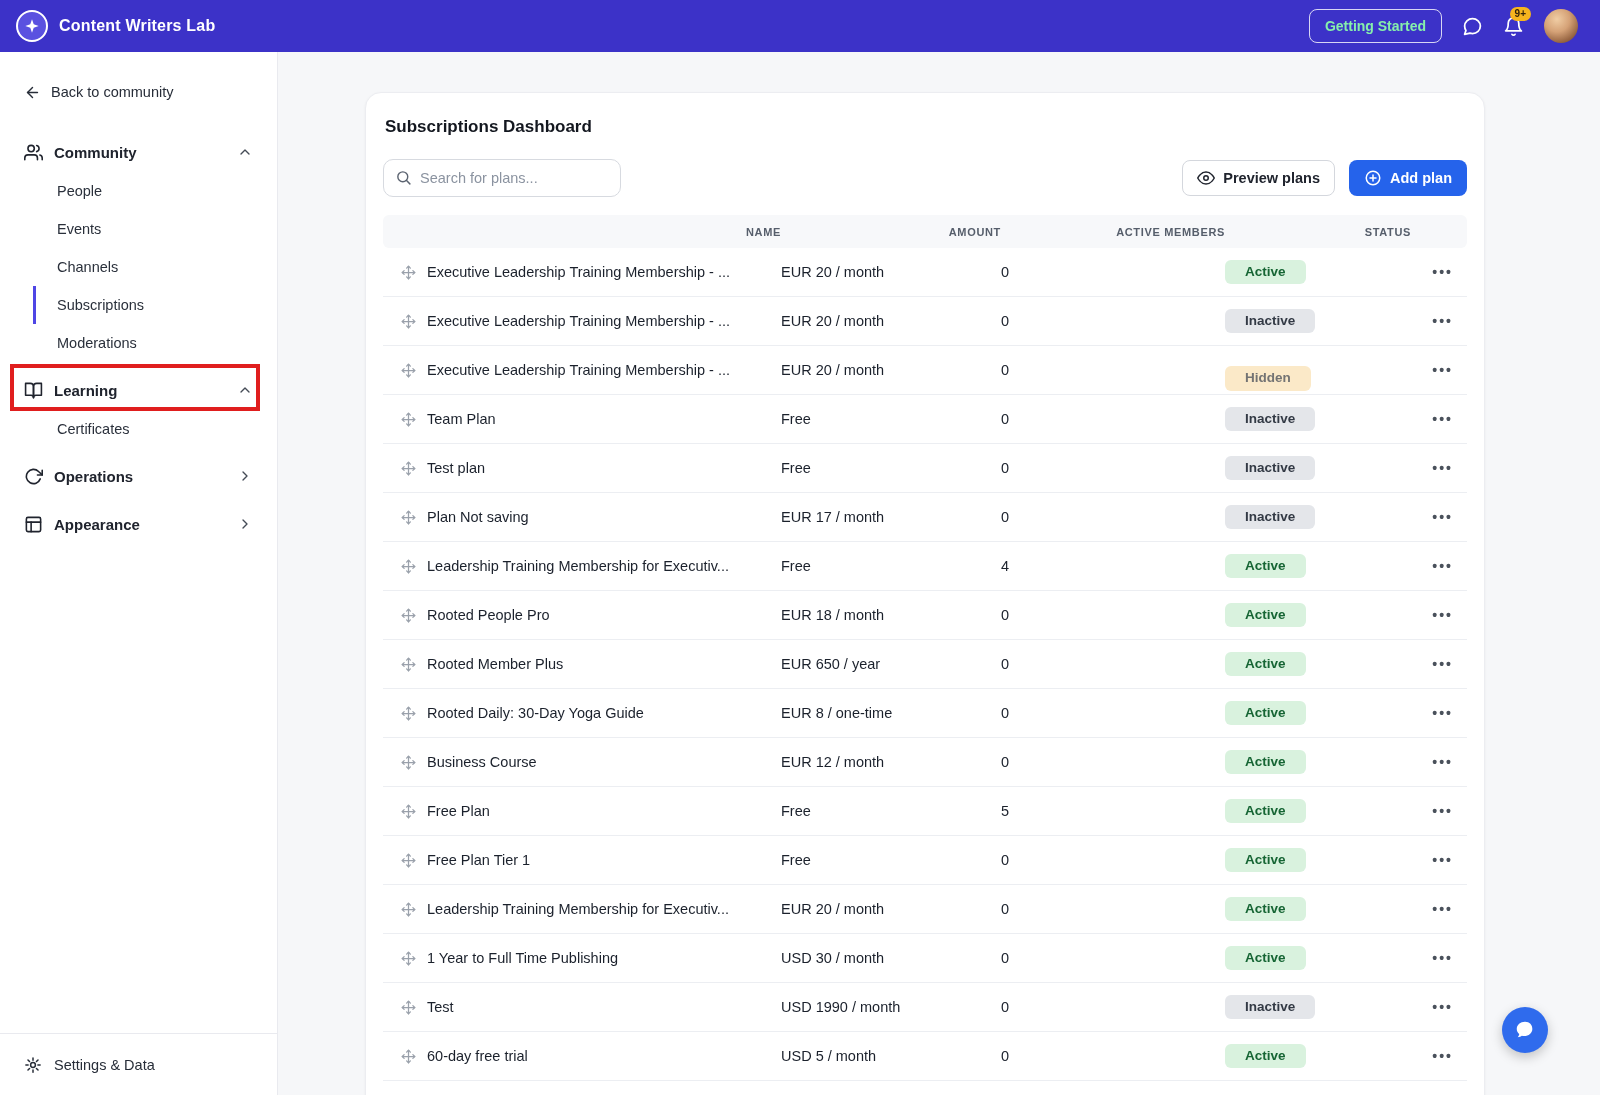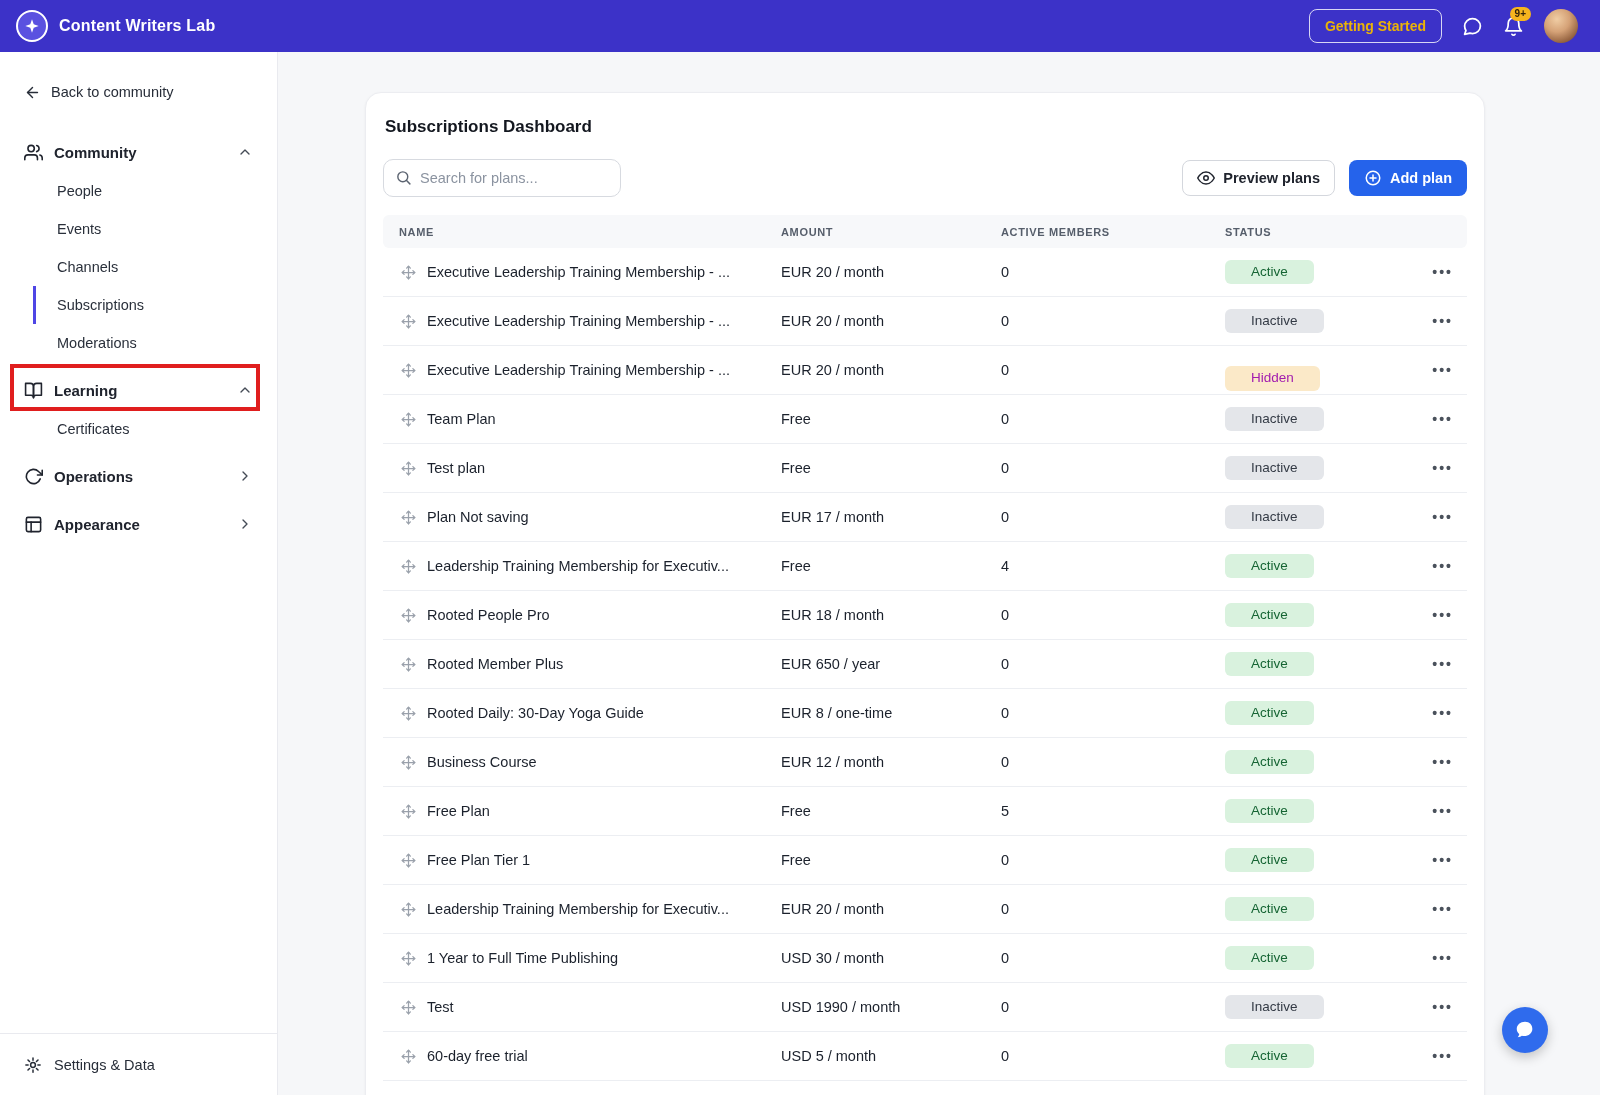--- a/index.html
+++ b/index.html
@@ -7,21 +7,21 @@
     font-family: "Liberation Sans", sans-serif; color: #1b212c; }
 
   
   .topbar { height: 52px; background: #3c32c8; display: flex; align-items: center;
     justify-content: space-between; padding: 0 22px 0 16px; }
   .brand { display: flex; align-items: center; gap: 11px; }
   .logo { width: 32px; height: 32px; border-radius: 50%; border: 2px solid #fff;
     display: flex; align-items: center; justify-content: center; background: #5a51e0; }
   .brand-name { color: #fff; font-size: 16px; font-weight: 700; letter-spacing: .2px; }
   .topbar-right { display: flex; align-items: center; gap: 20px; }
-  .btn-ghost { background: transparent; border: 1px solid rgba(255,255,255,.8); color: #eab308;
+  .btn-ghost { background: transparent; border: 1px solid rgba(255,255,255,.8); color: #86efac;
     font-size: 14px; font-weight: 600; border-radius: 8px; padding: 8px 15px; cursor: pointer;
     font-family: inherit; }
   .icon-btn { position: relative; display: inline-flex; cursor: pointer; }
   .notif-badge { position: absolute; top: -9px; right: -7px; background: #f6b51e; color: #33230a;
     font-size: 10px; font-weight: 700; border-radius: 9px; padding: 2px 5px; line-height: 1; }
   .avatar { width: 34px; height: 34px; border-radius: 50%; cursor: pointer;
     background: radial-gradient(circle at 38% 30%, #f0cda4 0%, #d5a277 40%, #93613f 75%, #5f3c25 100%); }
 
   
   .app { display: flex; height: 1043px; }
@@ -62,31 +62,31 @@
     background: #fff; border: 1px solid #d4d7dd; border-radius: 8px; padding: 0 14px;
     font-size: 14.5px; font-weight: 600; color: #20242e; cursor: pointer; font-family: inherit; }
   .btn-primary { display: inline-flex; align-items: center; gap: 8px; height: 36px;
     background: #2563eb; border: none; border-radius: 8px; padding: 0 15px;
     font-size: 14.5px; font-weight: 600; color: #fff; cursor: pointer; font-family: inherit; }
 
   
   .table { margin-top: 18px; }
   .thead, .trow { display: grid; grid-template-columns: 398px 220px 224px 1fr 56px;
     align-items: center; }
-  .thead { background: #f7f8fa; height: 33px; border-radius: 6px; }
+  .thead { background: #f7f8fa; height: 33px; border-radius: 6px; text-align: right; }
   .th { font-size: 11px; font-weight: 700; color: #565e6b; letter-spacing: .06em; }
   .th:first-child { padding-left: 16px; }
   .trow { height: 49px; border-bottom: 1px solid #eceef2; background: #fff; }
   .name-cell { display: flex; align-items: center; gap: 11px; padding-left: 18px; min-width: 0; }
   .drag-handle { display: inline-flex; cursor: grab; flex-shrink: 0; }
   .plan-name { font-size: 14.5px; color: #1b212c; white-space: nowrap; overflow: hidden;
     text-overflow: ellipsis; }
   .cell { font-size: 14.5px; color: #1b212c; }
-  .badge { display: inline-block; font-size: 13.5px; font-weight: 400; border-radius: 6px;
-    padding: 4px 26px; line-height: 1.25; }
+  .badge { display: inline-block; font-size: 13.5px; font-weight: 700; border-radius: 6px;
+    padding: 4px 20px; line-height: 1.25; }
   .menu-cell { display: flex; justify-content: flex-end; padding-right: 14px; }
   .dots { color: #4a515b; font-size: 14px; letter-spacing: 2px; cursor: pointer;
     font-weight: 700; line-height: 1; }
 
   
   .chat-launcher { position: fixed; right: 52px; bottom: 42px; width: 46px; height: 46px;
     border-radius: 50%; background: #2f6bed; display: flex; align-items: center;
     justify-content: center; cursor: pointer; box-shadow: 0 4px 12px rgba(0,0,0,.22); }
 
   svg { display: block; }
@@ -296,21 +296,21 @@
           <polyline points="15 19 12 22 9 19"></polyline>
                     <polyline points="19 9 22 12 19 15"></polyline>
           <line x1="2" y1="12" x2="22" y2="12"></line>
                     <line x1="12" y1="2" x2="12" y2="22"></line>
         </svg>
       </span>
       <span class="plan-name">Executive Leadership Training Membership - ...</span>
     </div>
     <div class="cell">EUR 20 / month</div>
     <div class="cell">0</div>
-    <div class="cell"><span class="badge" style="background: rgb(251, 233, 200); color: #a21caf; margin-top: 17px;">Hidden</span></div>
+    <div class="cell"><span class="badge" style="background: rgb(251, 233, 200); color: #737373; margin-top: 17px;">Hidden</span></div>
     <div class="menu-cell">
                 <span class="dots">•••</span>
               </div>
   </div>
 
   <div class="trow">
     <div class="name-cell">
       <span class="drag-handle">
         <svg width="15" height="15" viewBox="0 0 24 24" fill="none" stroke="#9aa1ab" stroke-width="2" stroke-linecap="round" stroke-linejoin="round">
           <polyline points="5 9 2 12 5 15"></polyline>

